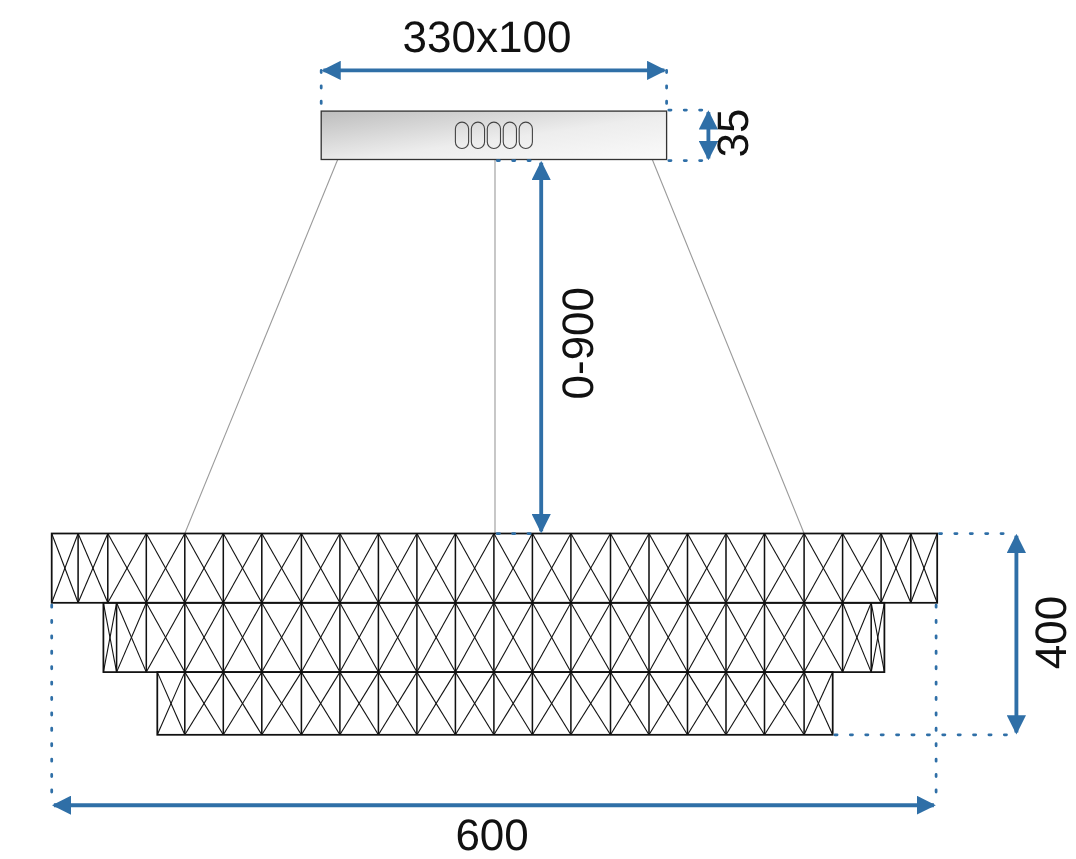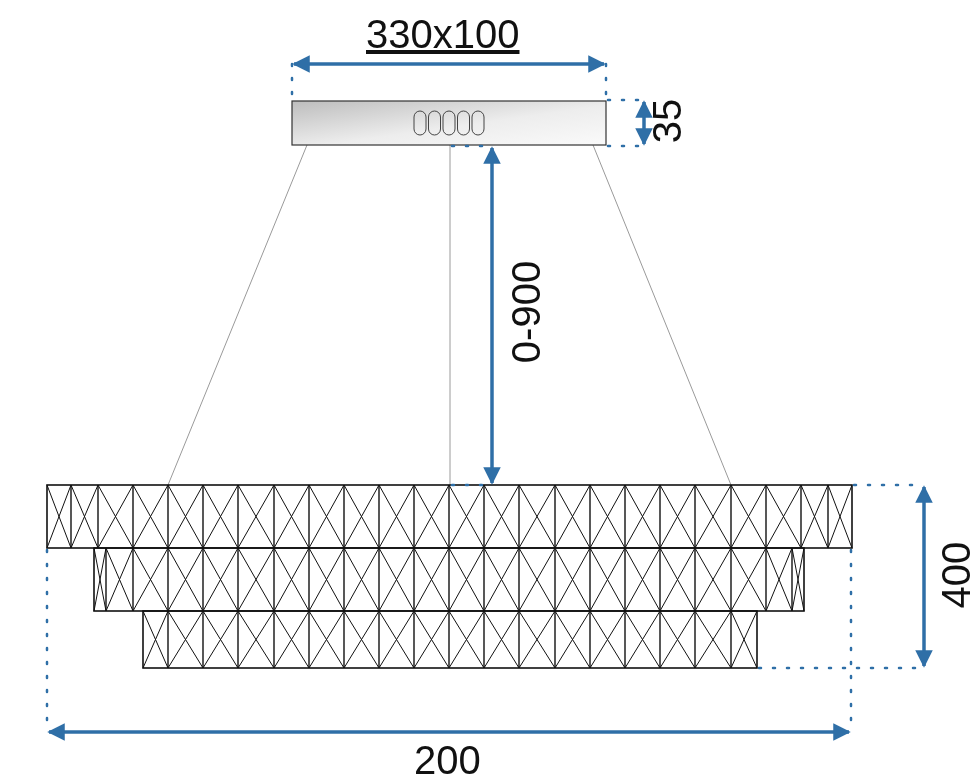--- a/index.html
+++ b/index.html
@@ -247,17 +247,17 @@
       <line x1="492" y1="148" x2="492" y2="483" stroke="#2f6fa7" stroke-width="3.5" marker-start="url(#arrow)" marker-end="url(#arrow)"></line>
       <line x1="854" y1="485" x2="924" y2="485" stroke="#2f6fa7" stroke-width="2.5" stroke-dasharray="2 12" stroke-linecap="round" fill="none"></line>
       <line x1="759" y1="668" x2="924" y2="668" stroke="#2f6fa7" stroke-width="2.5" stroke-dasharray="2 12" stroke-linecap="round" fill="none"></line>
       <line x1="924" y1="487" x2="924" y2="666" stroke="#2f6fa7" stroke-width="3.5" marker-start="url(#arrow)" marker-end="url(#arrow)"></line>
       <line x1="47" y1="550" x2="47" y2="732" stroke="#2f6fa7" stroke-width="2.5" stroke-dasharray="2 12" stroke-linecap="round" fill="none"></line>
       <line x1="851" y1="550" x2="851" y2="732" stroke="#2f6fa7" stroke-width="2.5" stroke-dasharray="2 12" stroke-linecap="round" fill="none"></line>
       <line x1="49" y1="732" x2="849" y2="732" stroke="#2f6fa7" stroke-width="3.5" marker-start="url(#arrow)" marker-end="url(#arrow)"></line>
     </g>
 </svg>
 
-<div class="dim-label" style="left:366px; top:14px;text-decoration:underline;">330x100</div>
+<div class="dim-label" style="left:366px; top:14px;">330x100</div>
 <div class="dim-label rot" style="left:637px; top:101px; width:60px; text-align:center;">35</div>
 <div class="dim-label rot" style="left:466px; top:292px; width:120px; text-align:center;">0-900</div>
 <div class="dim-label rot" style="left:916px; top:555px; width:80px; text-align:center;">400</div>
-<div class="dim-label" style="left:414px; top:740px;">200</div>
+<div class="dim-label" style="left:414px; top:740px;">600</div>
 
 </body></html>

